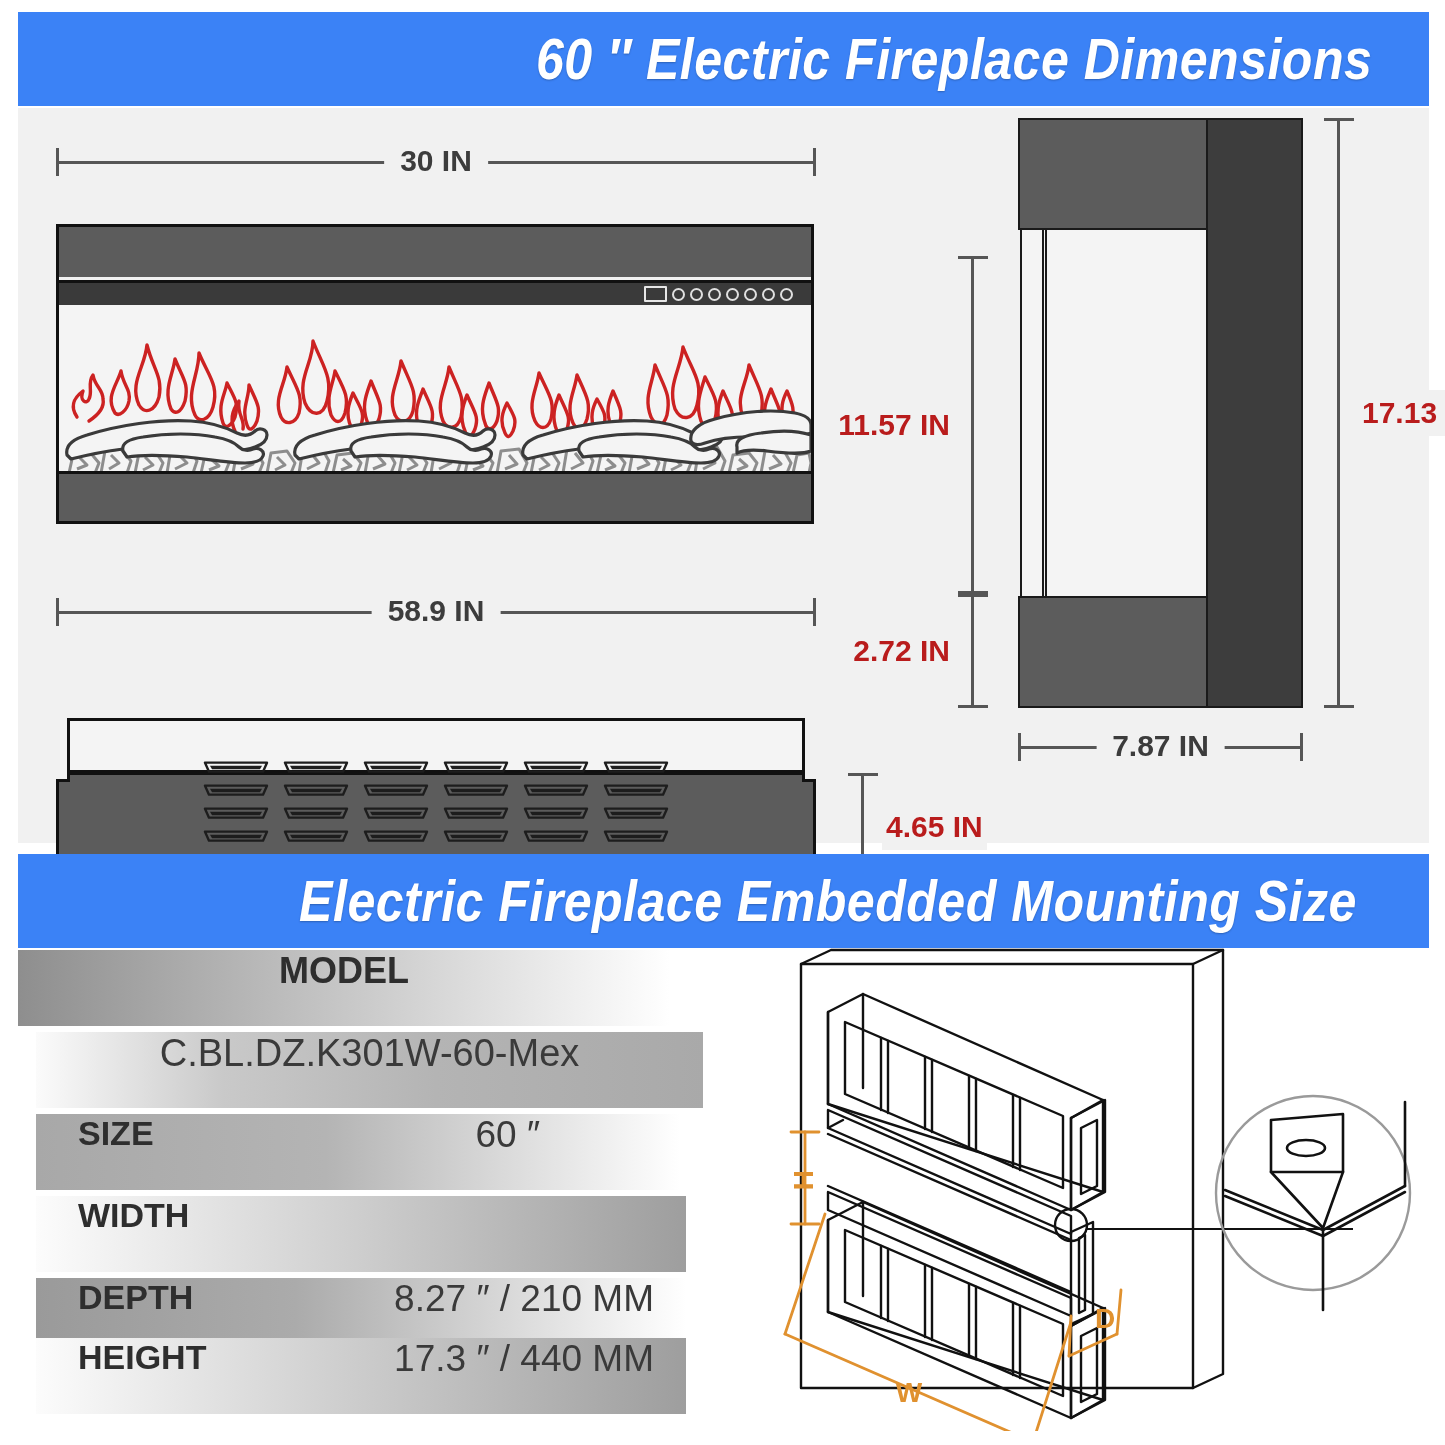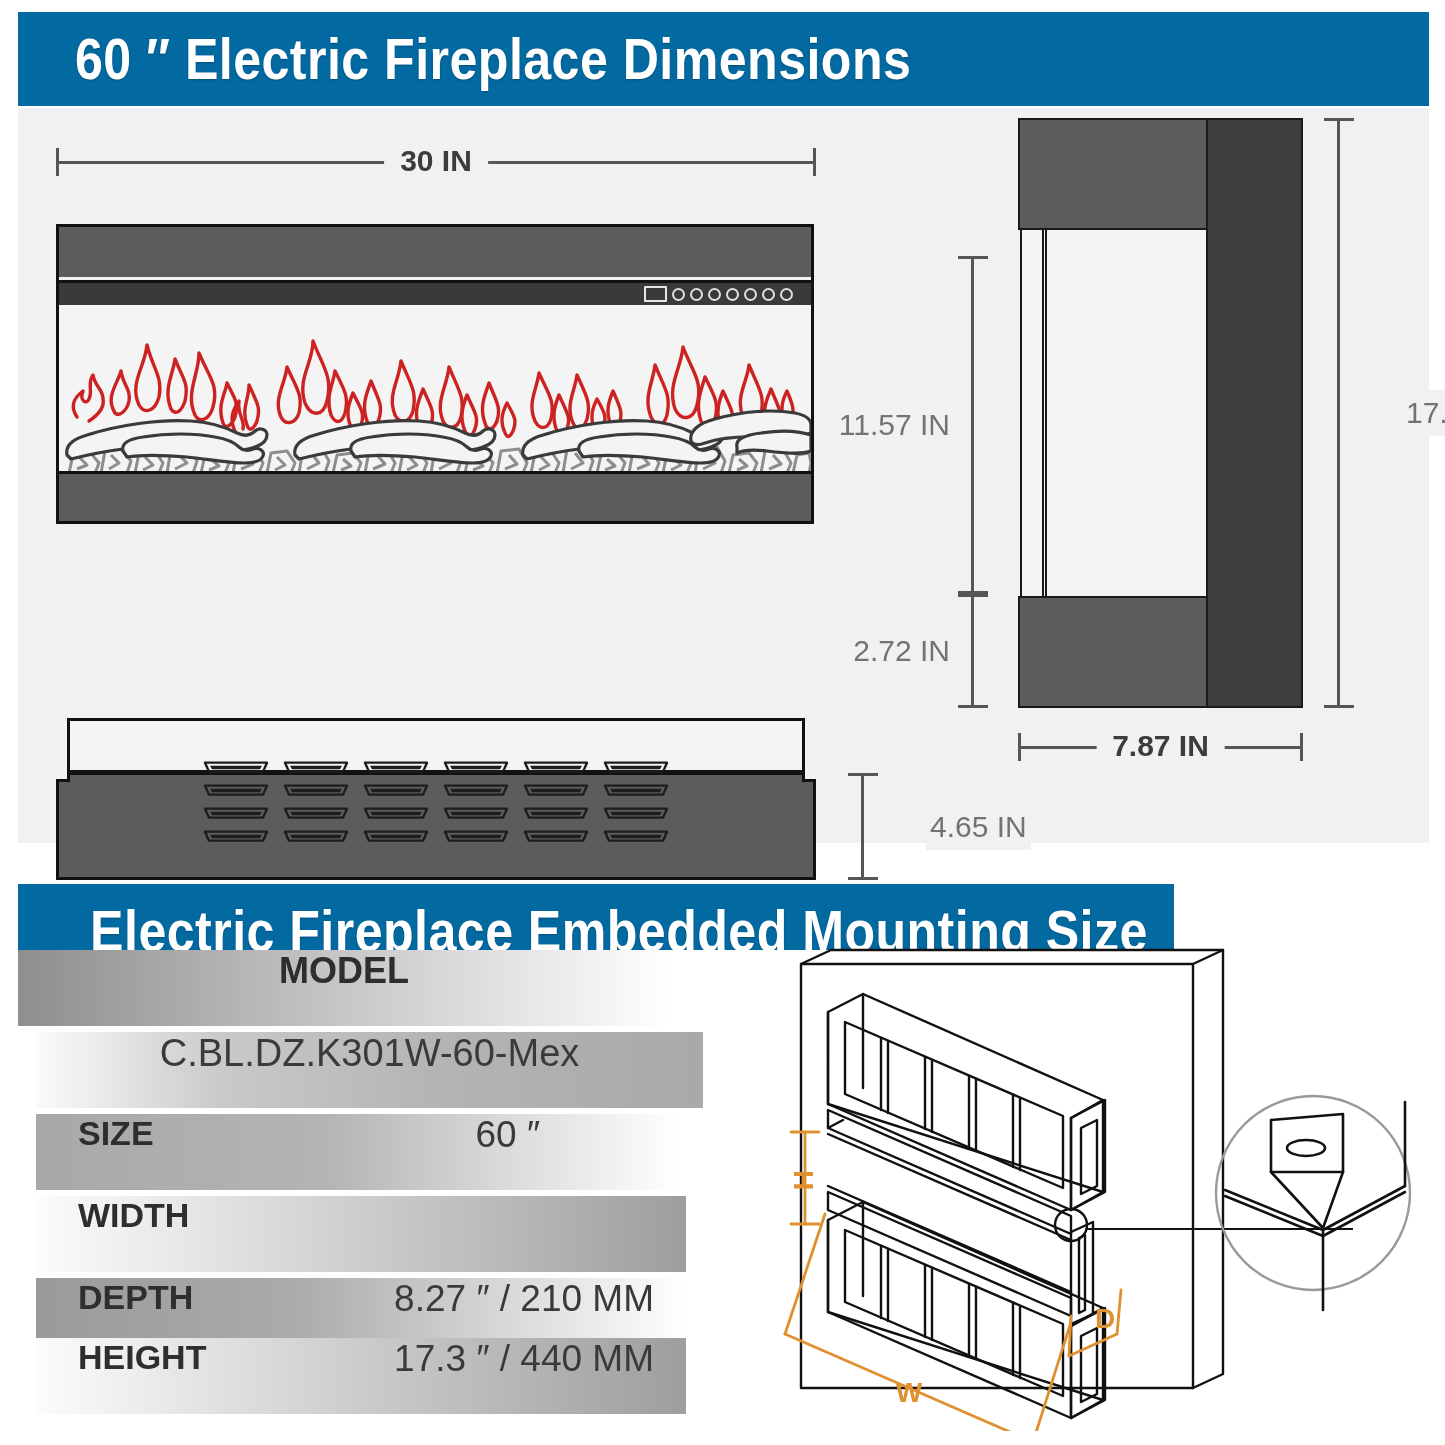--- a/index.html
+++ b/index.html
@@ -16,37 +16,38 @@
   }
   .page {
     position: absolute;
     inset: 0;
     background: #ffffff;
   }
 
   
   .section-header {
     position: absolute;
-    background: #0369a1;
+    background: #3b82f6;
     display: flex;
     align-items: center;
-    justify-content: flex-start;
+    justify-content: flex-end;
+    font-style: italic;
   }
   .section-header .title {
     color: #ffffff;
     font-family: "Liberation Sans Narrow", "Liberation Sans", sans-serif;
     font-weight: bold;
     letter-spacing: 0.5px;
     white-space: nowrap;
     transform: scaleX(0.88);
     text-shadow: 0 1px 2px rgba(0,0,0,0.25);
   }
   #hdr1 { left: 18px; top: 12px; width: 1411px; height: 94px; }
   #hdr1 .title { font-size: 57px; }
-  #hdr2 { left: 18px; top: 884px; width: 1156px; height: 94px; }
+  #hdr2 { left: 18px; top: 854px; width: 1411px; height: 94px; }
   #hdr2 .title { font-size: 57px; }
 
   
   #panel1 {
     position: absolute;
     left: 18px; top: 108px;
     width: 1411px; height: 735px;
     background: #f1f1f1;
   }
 
@@ -76,22 +77,22 @@
   }
   .dim-v .tick {
     position: absolute; left: 0; height: 3px; width: 30px; background: #565656;
   }
   .dim-v .tick.t { top: 0; }
   .dim-v .tick.b { bottom: 0; }
   .dim-v .lbl {
     position: absolute; top: 50%; transform: translateY(-50%);
     background: #f1f1f1;
     font-family: "Liberation Sans Narrow", "Liberation Sans", sans-serif;
-    font-weight: normal; font-size: 30px; color: #737373; white-space: nowrap;
-    padding: 8px 4px; line-height: 1; margin-left: 44px;
+    font-weight: bold; font-size: 30px; color: #b91c1c; white-space: nowrap;
+    padding: 8px 4px; line-height: 1;
   }
   .dim-v .lbl.left { right: 34px; }
   .dim-v .lbl.right { left: 34px; }
 
   
   #front-view {
     position: absolute; left: 38px; top: 116px;
     width: 758px; height: 300px;
     border: 3px solid #111; box-sizing: border-box;
     background: #f1f1f1;
@@ -349,20 +350,26 @@
                      L752 128 C744 132 730 134 714 133 C690 131 664 132 646 138 C638 141 634 140 632 136 Z"></path>
             <path d="M678 142 C676 134 686 130 702 128 C722 125 740 126 752 130 L752 146
                      C742 150 724 148 708 146 C692 144 682 146 678 148 Z"></path>
           </g>
         </svg>
       </div>
 
       <div id="fv-bottomband"></div>
     </div>
 
+    <div class="dim-h" style="left:38px; top:490px; width:760px;">
+      <div class="bar"></div>
+      <div class="tick l"></div>
+      <div class="tick r"></div>
+      <div class="lbl">58.9 IN</div>
+    </div>
 
     <div id="bot-view">
       <div id="bv-white"></div>
       <div id="bv-gray"></div>
       <div id="bv-notch-l"></div>
       <div id="bv-notch-r"></div>
       <div id="bv-vents">
         <div class="vent"><svg width="66" height="13" viewBox="0 0 66 13">
               <path d="M2 2 L64 2 L60 11 L6 11 Z" fill="none" stroke="#1d1d1d" stroke-width="2.4" stroke-linejoin="round"></path>
               <path d="M7 5 L59 5 L57 8.6 L9 8.6 Z" fill="#1d1d1d"></path>

